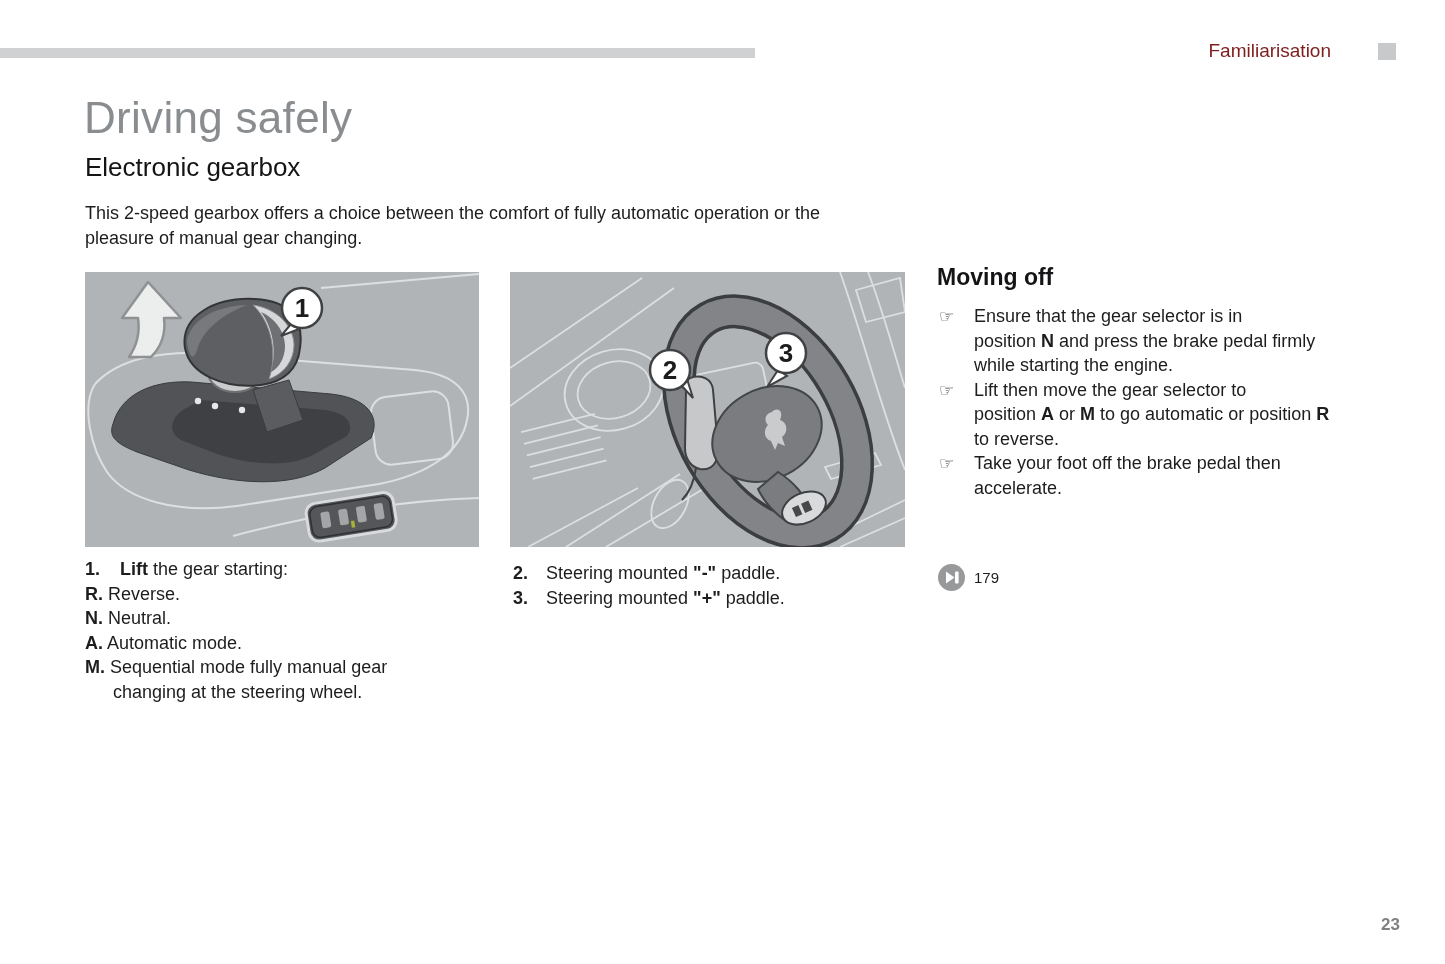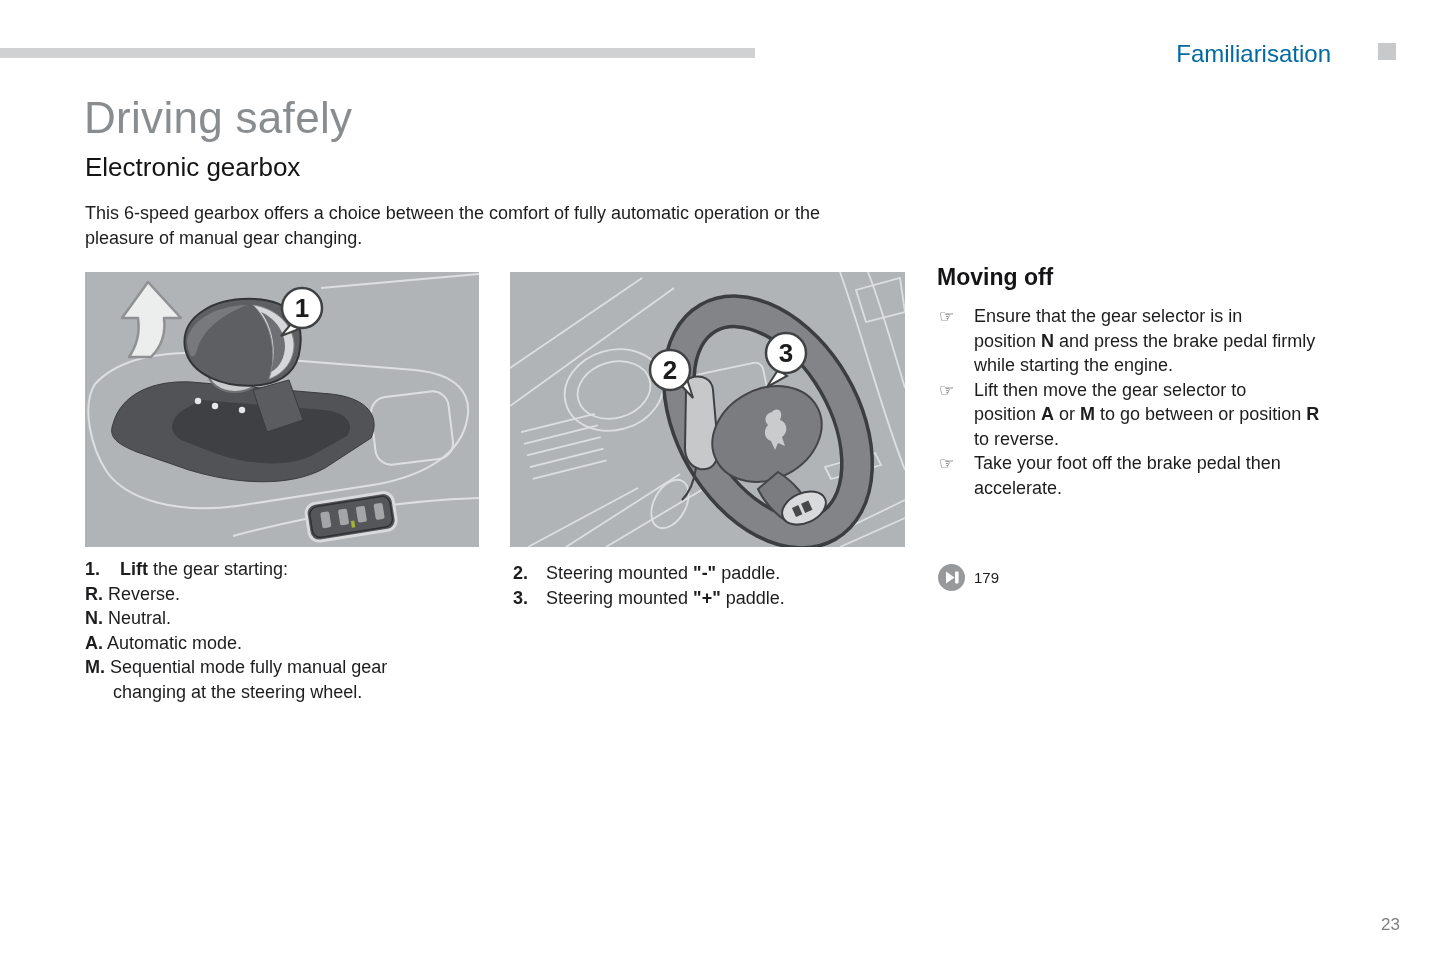--- a/index.html
+++ b/index.html
@@ -1,21 +1,21 @@
 <!DOCTYPE html>
 <html><head>
 <meta charset="utf-8">
 <style>
   * { margin:0; padding:0; box-sizing:border-box; }
   html,body { background:#ffffff; }
   body { font-family:"Liberation Sans","DejaVu Sans",sans-serif; color:#1d1d1f; }
   .page { position:relative; width:1445px; height:964px; background:#ffffff; overflow:hidden; }
 
   .top-bar { position:absolute; left:0; top:48px; width:755px; height:10px; background:#d0d1d3; }
-  .header-label { position:absolute; top:40px; right:114px; font-size:24px; color:#0369a1; }
+  .header-label { position:absolute; top:40px; right:114px; font-size:19px; color:#7f1d1d; }
   .header-square { position:absolute; left:1378px; top:43px; width:18px; height:17px; background:#c7c9cb; }
 
   .title { position:absolute; left:84px; top:93px; font-size:44px; font-weight:400; color:#8a8d8f; letter-spacing:0.3px; }
   .subtitle { position:absolute; left:85px; top:152px; font-size:26px; font-weight:400; color:#141416; }
   .intro { position:absolute; left:85px; top:201px; font-size:18px; line-height:25px; color:#1d1d1f; }
 
   .figure { position:absolute; top:272px; }
   .fig1 { left:85px; width:394px; height:275px; }
   .fig2 { left:510px; width:395px; height:275px; }
   .figure svg { display:block; width:100%; height:100%; }
@@ -32,37 +32,37 @@
 
   .right-col { position:absolute; left:937px; top:264px; width:408px; }
   .moving-heading { font-size:23px; font-weight:700; color:#141416; margin-bottom:13px; }
   .bullet-row { display:flex; font-size:18px; line-height:24.5px; }
   .bullet-icon { width:37px; flex:none; font-family:"DejaVu Sans",sans-serif; font-size:17px; color:#333335; padding-left:2px; }
   .bullet-text { flex:1; }
 
   .ref-row { position:absolute; left:938px; top:564px; display:flex; align-items:center; gap:9px; font-size:15px; color:#1d1d1f; cursor:pointer; }
   .ref-row svg { display:block; }
 
-  .page-number { position:absolute; right:45px; top:915px; font-size:17px; font-weight:400; color:#7e8083; }
+  .page-number { position:absolute; right:45px; top:915px; font-size:17px; font-weight:700; color:#7e8083; }
 
   b { font-weight:700; }
   svg text { font-family:"Liberation Sans","DejaVu Sans",sans-serif; }
 </style>
 </head>
 <body>
 
 <div class="page">
 
   <div class="top-bar"></div>
   <div class="header-label">Familiarisation</div>
   <div class="header-square"></div>
 
   <h1 class="title">Driving safely</h1>
   <h2 class="subtitle">Electronic gearbox</h2>
-  <p class="intro"><span>This 6-speed gearbox offers a choice between the comfort of fully automatic operation or the</span><br><span>pleasure of manual gear changing.</span></p>
+  <p class="intro"><span>This 2-speed gearbox offers a choice between the comfort of fully automatic operation or the</span><br><span>pleasure of manual gear changing.</span></p>
 
   <div class="figure fig1">
     <svg viewBox="0 0 394 275" xmlns="http://www.w3.org/2000/svg">
       <rect width="394" height="275" fill="#b1b4b7"></rect>
       <g stroke="#e8eaeb" stroke-width="2" fill="none" opacity="0.8">
         <path d="M 10,112 C 34,86 78,78 128,82 L 330,98 C 370,102 388,120 382,148 C 376,180 344,202 294,212 L 152,234 C 92,242 42,228 22,200 C 6,176 -4,134 10,112"></path>
         <rect x="288" y="122" width="78" height="68" rx="16" transform="rotate(-7 327 156)"></rect>
         <path d="M 148,264 C 230,242 320,228 394,226"></path>
         <path d="M 236,16 L 394,2"></path>
       </g>
@@ -182,21 +182,21 @@
   </div>
 
   <div class="right-col">
     <div class="moving-heading">Moving off</div>
     <div class="bullet-row">
       <span class="bullet-icon">☞</span>
       <span class="bullet-text"><span>Ensure that the gear selector is in</span><br><span>position </span><b>N</b><span> and press the brake pedal firmly</span><br><span>while starting the engine.</span></span>
     </div>
     <div class="bullet-row">
       <span class="bullet-icon">☞</span>
-      <span class="bullet-text"><span>Lift then move the gear selector to</span><br><span>position </span><b>A</b><span> or </span><b>M</b><span> to go between or position </span><b>R</b><br><span>to reverse.</span></span>
+      <span class="bullet-text"><span>Lift then move the gear selector to</span><br><span>position </span><b>A</b><span> or </span><b>M</b><span> to go automatic or position </span><b>R</b><br><span>to reverse.</span></span>
     </div>
     <div class="bullet-row">
       <span class="bullet-icon">☞</span>
       <span class="bullet-text"><span>Take your foot off the brake pedal then</span><br><span>accelerate.</span></span>
     </div>
   </div>
 
   <div class="ref-row">
     <svg width="27" height="27" viewBox="0 0 27 27">
       <circle cx="13.5" cy="13.5" r="13.5" fill="#97999b"></circle>

